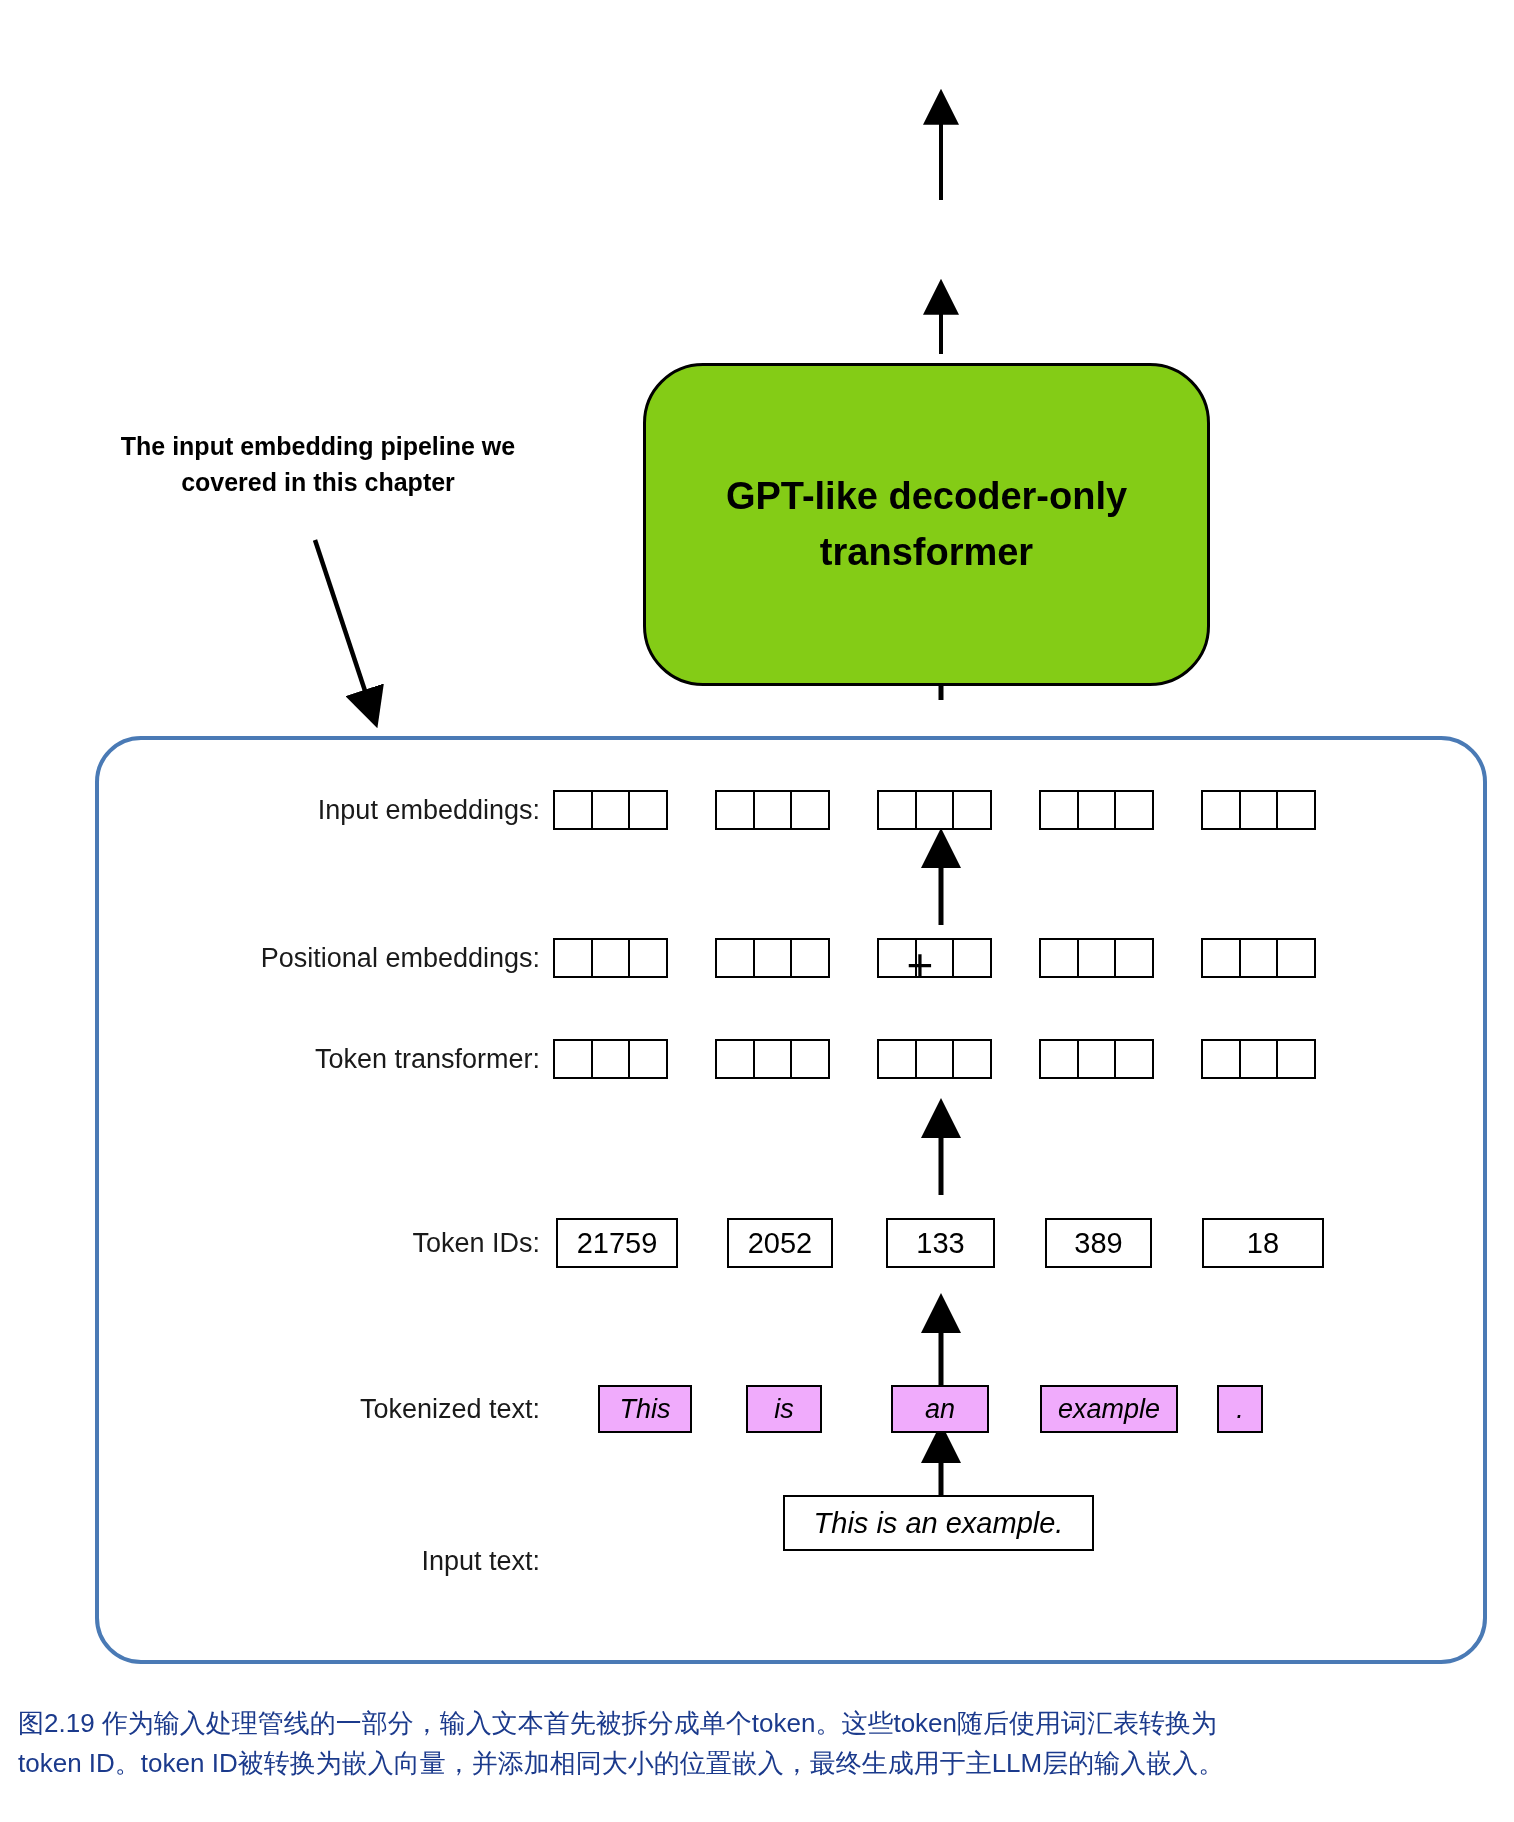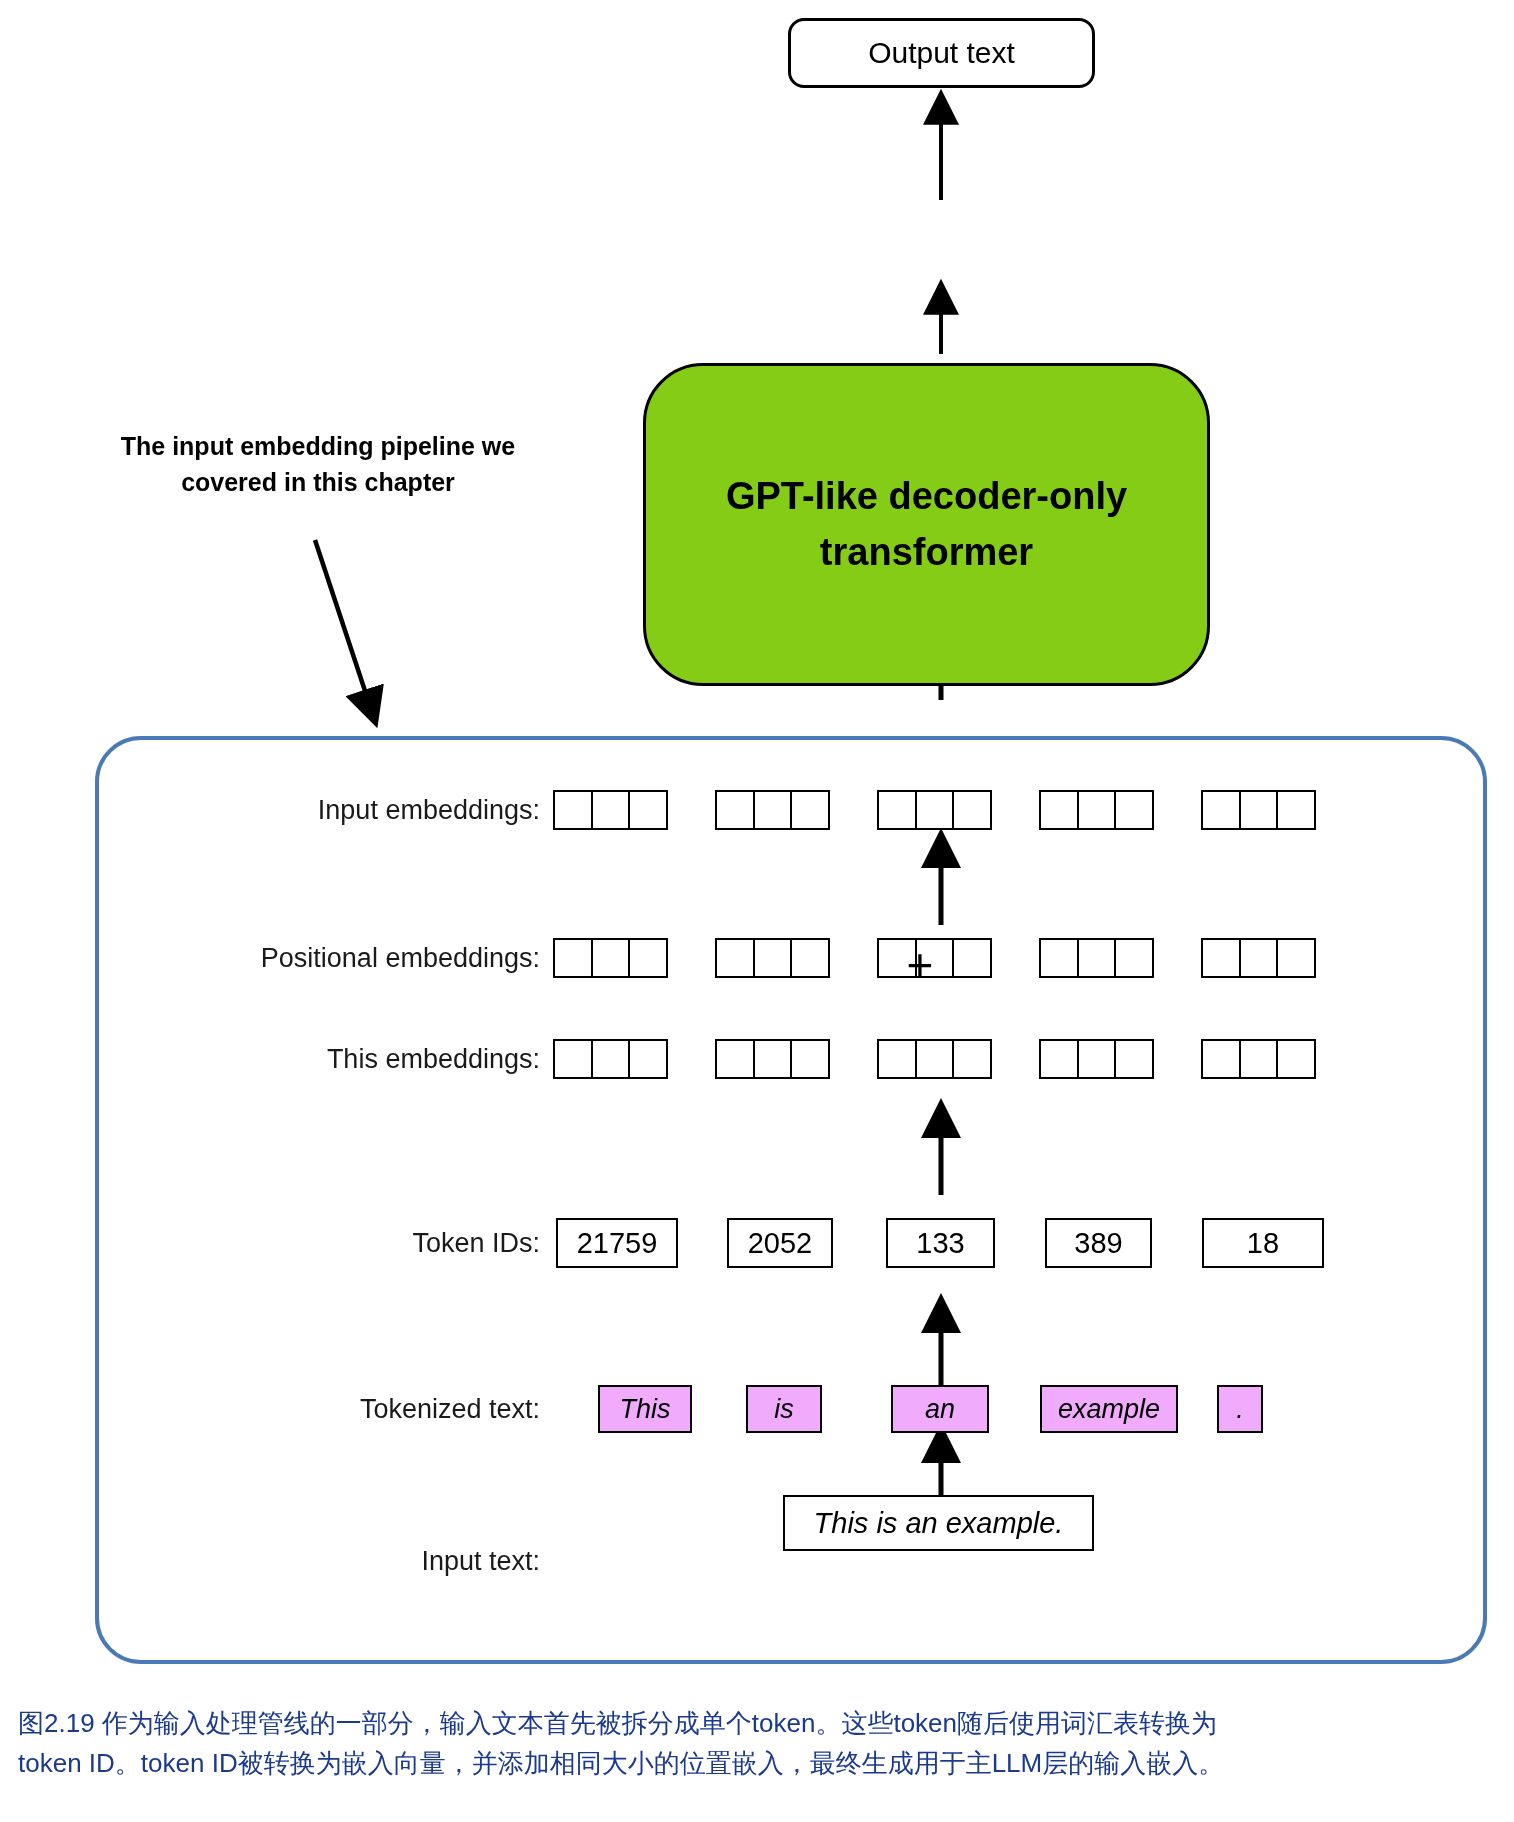--- a/index.html
+++ b/index.html
@@ -201,41 +201,38 @@
 
     <line x1="941" y1="1390" x2="941" y2="1310" stroke="#000" stroke-width="5" marker-end="url(#arrowBig)"></line>
 
     <line x1="941" y1="1505" x2="941" y2="1440" stroke="#000" stroke-width="5" marker-end="url(#arrowBig)"></line>
 
     <line x1="315" y1="540" x2="372" y2="712" stroke="#000" stroke-width="4.5" marker-end="url(#arrow)"></line>
   </svg>
 
   <div class="pipeline-box"></div>
 
-  <div class="node output-text">
-    <span>Output text</span>
-  </div>
 
 
   <div class="node gpt-block">
     <span>GPT-like decoder-only transformer</span>
   </div>
 
   <div class="annotation">
     <span>The input embedding pipeline we covered in this chapter</span>
   </div>
 
   <div class="row-label" style="left:540px; top:810px;">
     <span>Input embeddings:</span>
   </div>
   <div class="row-label" style="left:540px; top:958px;">
     <span>Positional embeddings:</span>
   </div>
   <div class="row-label" style="left:540px; top:1059px;">
-    <span>This embeddings:</span>
+    <span>Token transformer:</span>
   </div>
   <div class="row-label" style="left:540px; top:1243px;">
     <span>Token IDs:</span>
   </div>
   <div class="row-label" style="left:540px; top:1409px;">
     <span>Tokenized text:</span>
   </div>
   <div class="row-label" style="left:540px; top:1561px;">
     <span>Input text:</span>
   </div>

